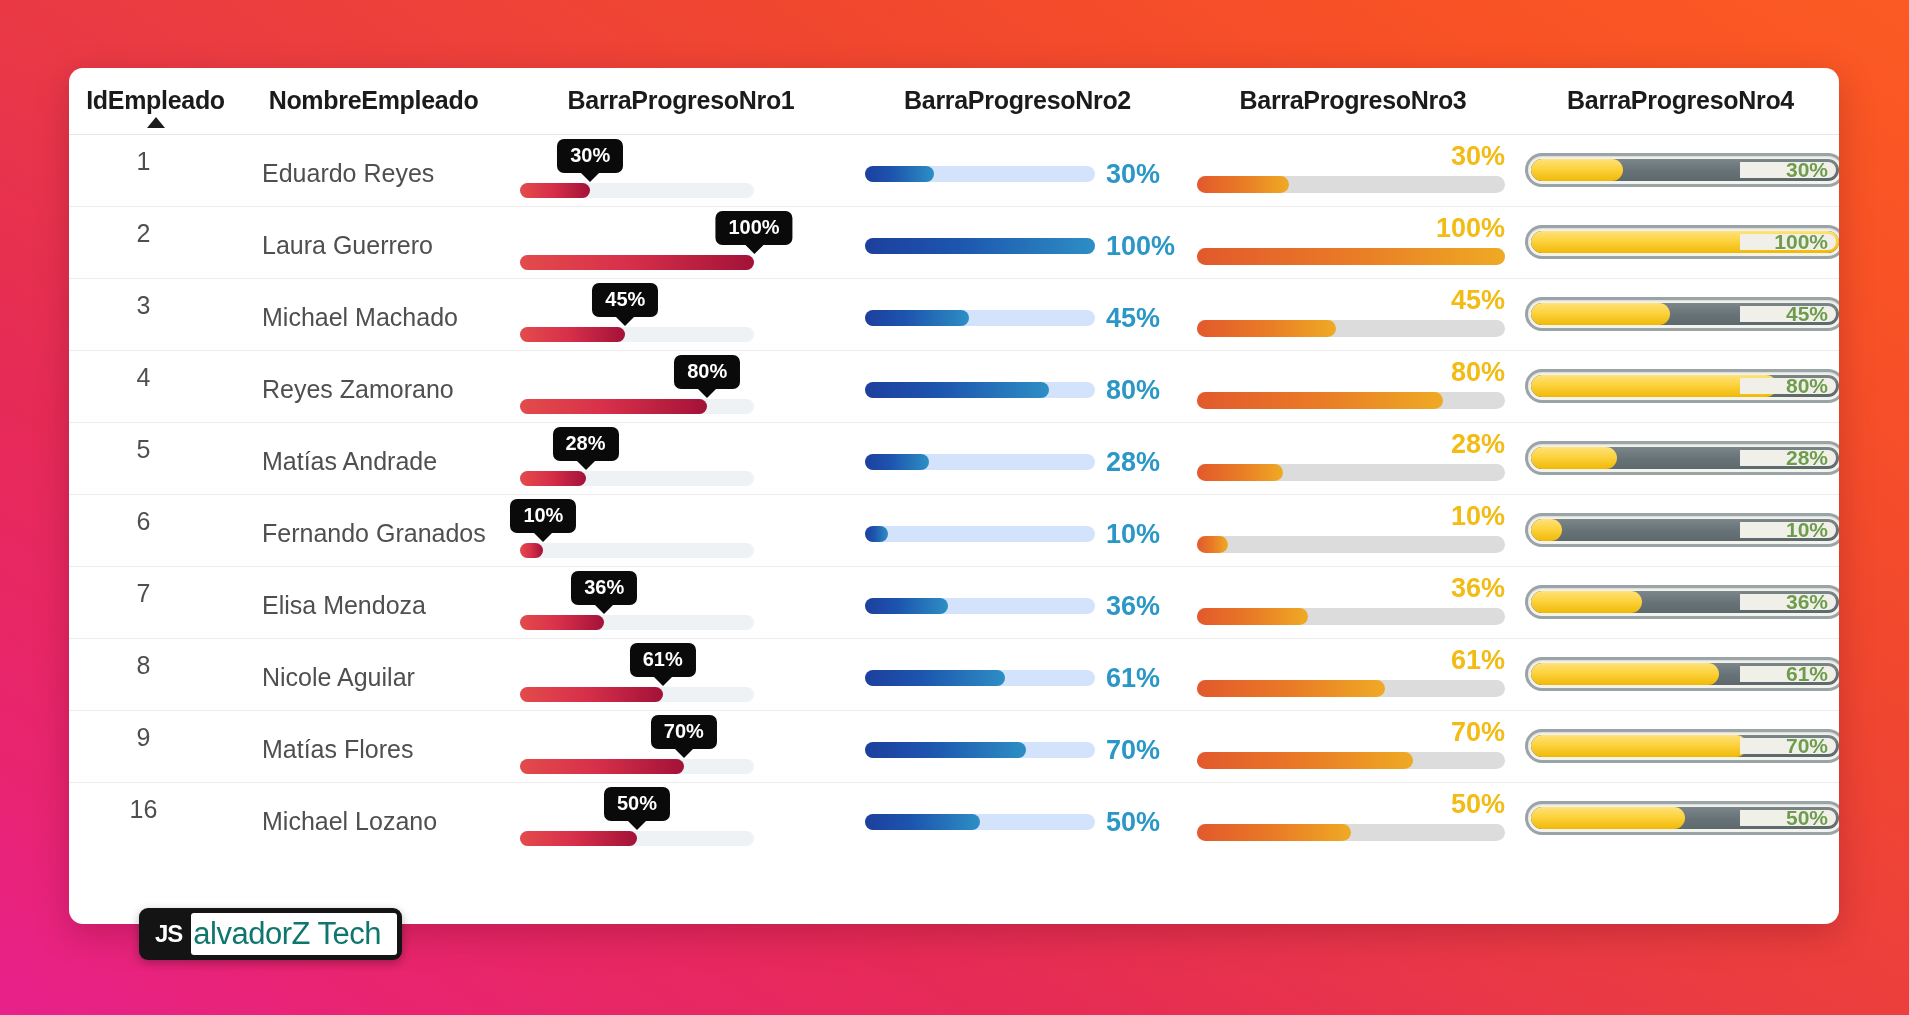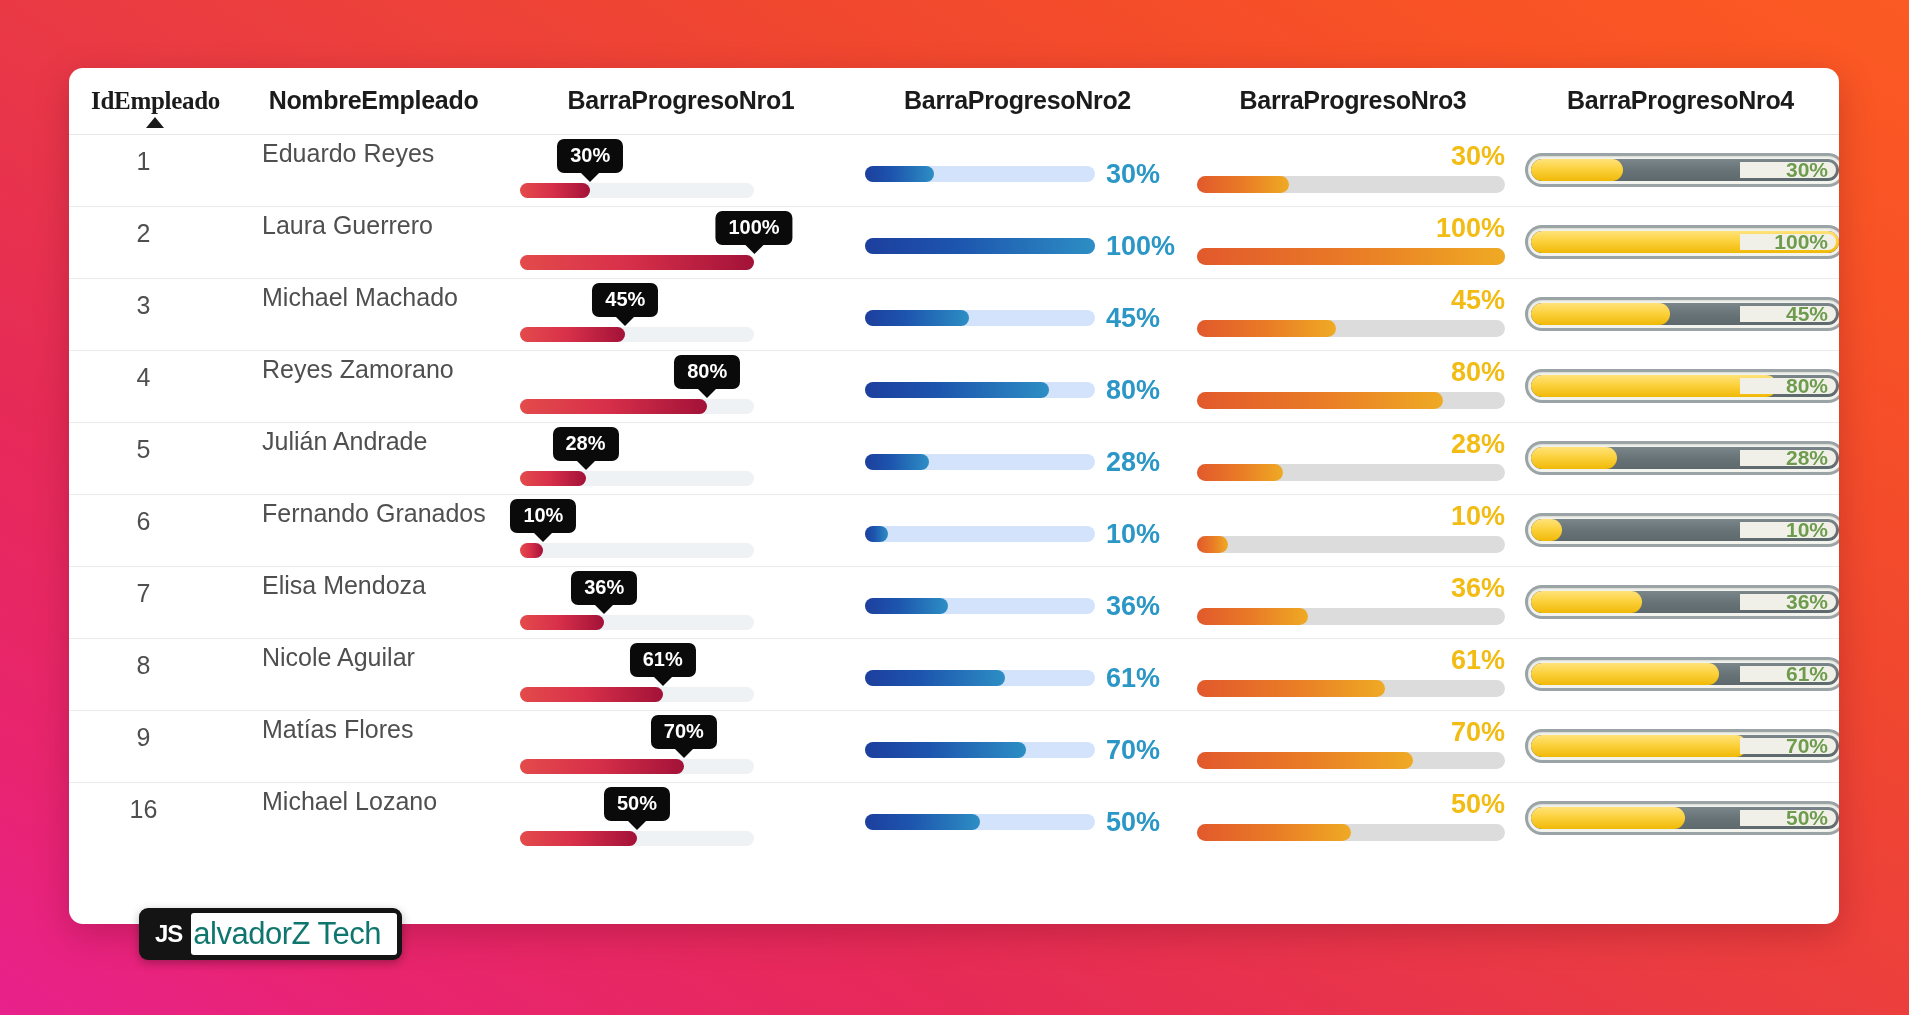--- a/index.html
+++ b/index.html
@@ -63,21 +63,21 @@
   thead th.th-id { padding-left: 10px; }
 
   .sort-caret {
     display: block;
     margin: 2px auto 0 auto;
     width: 0; height: 0;
     border-left: 9px solid transparent;
     border-right: 9px solid transparent;
     border-bottom: 11px solid #1b1b1b;
   }
-  .th-id-inner { display: inline-block; font-family: Liberation Serif, serif; }
+  .th-id-inner { display: inline-block; }
 
   tbody tr { border-top: 1px solid #ececed; }
   tbody tr:first-child { border-top: 1px solid #e6e6e7; }
 
   tbody td {
     height: 72px;
     vertical-align: top;
     position: relative;
     padding: 0;
   }
@@ -86,21 +86,21 @@
     font-size: 25px;
     color: #4f4f4f;
     text-align: center;
     padding-top: 12px;
     padding-right: 18px;
   }
   .cell-name {
     font-size: 25px;
     color: #4f4f4f;
     text-align: left;
-    padding-top: 4px;
+    padding-top: 24px;
     padding-left: 26px;
     white-space: nowrap;
   }
 
   
   .b1-wrap {
     position: absolute;
     left: 9px;
     top: 0;
     width: 234px;
@@ -498,21 +498,21 @@
                   <div class="b4-fill" style="width:80%"></div>
                   <div class="b4-labelbg"></div>
                 </div>
                 <span class="b4-label">80%</span>
               </div>
             </div>
           </td>
         </tr>
         <tr>
           <td class="cell-id">5</td>
-          <td class="cell-name">Julián Andrade</td>
+          <td class="cell-name">Matías Andrade</td>
           <td>
             <div class="b1-wrap">
               <div class="b1-tip" style="left:65.52px">28%</div>
               <div class="b1-track">
                 <div class="b1-fill" style="width:65.52px"></div>
               </div>
             </div>
           </td>
           <td>
             <div class="b2-wrap">

